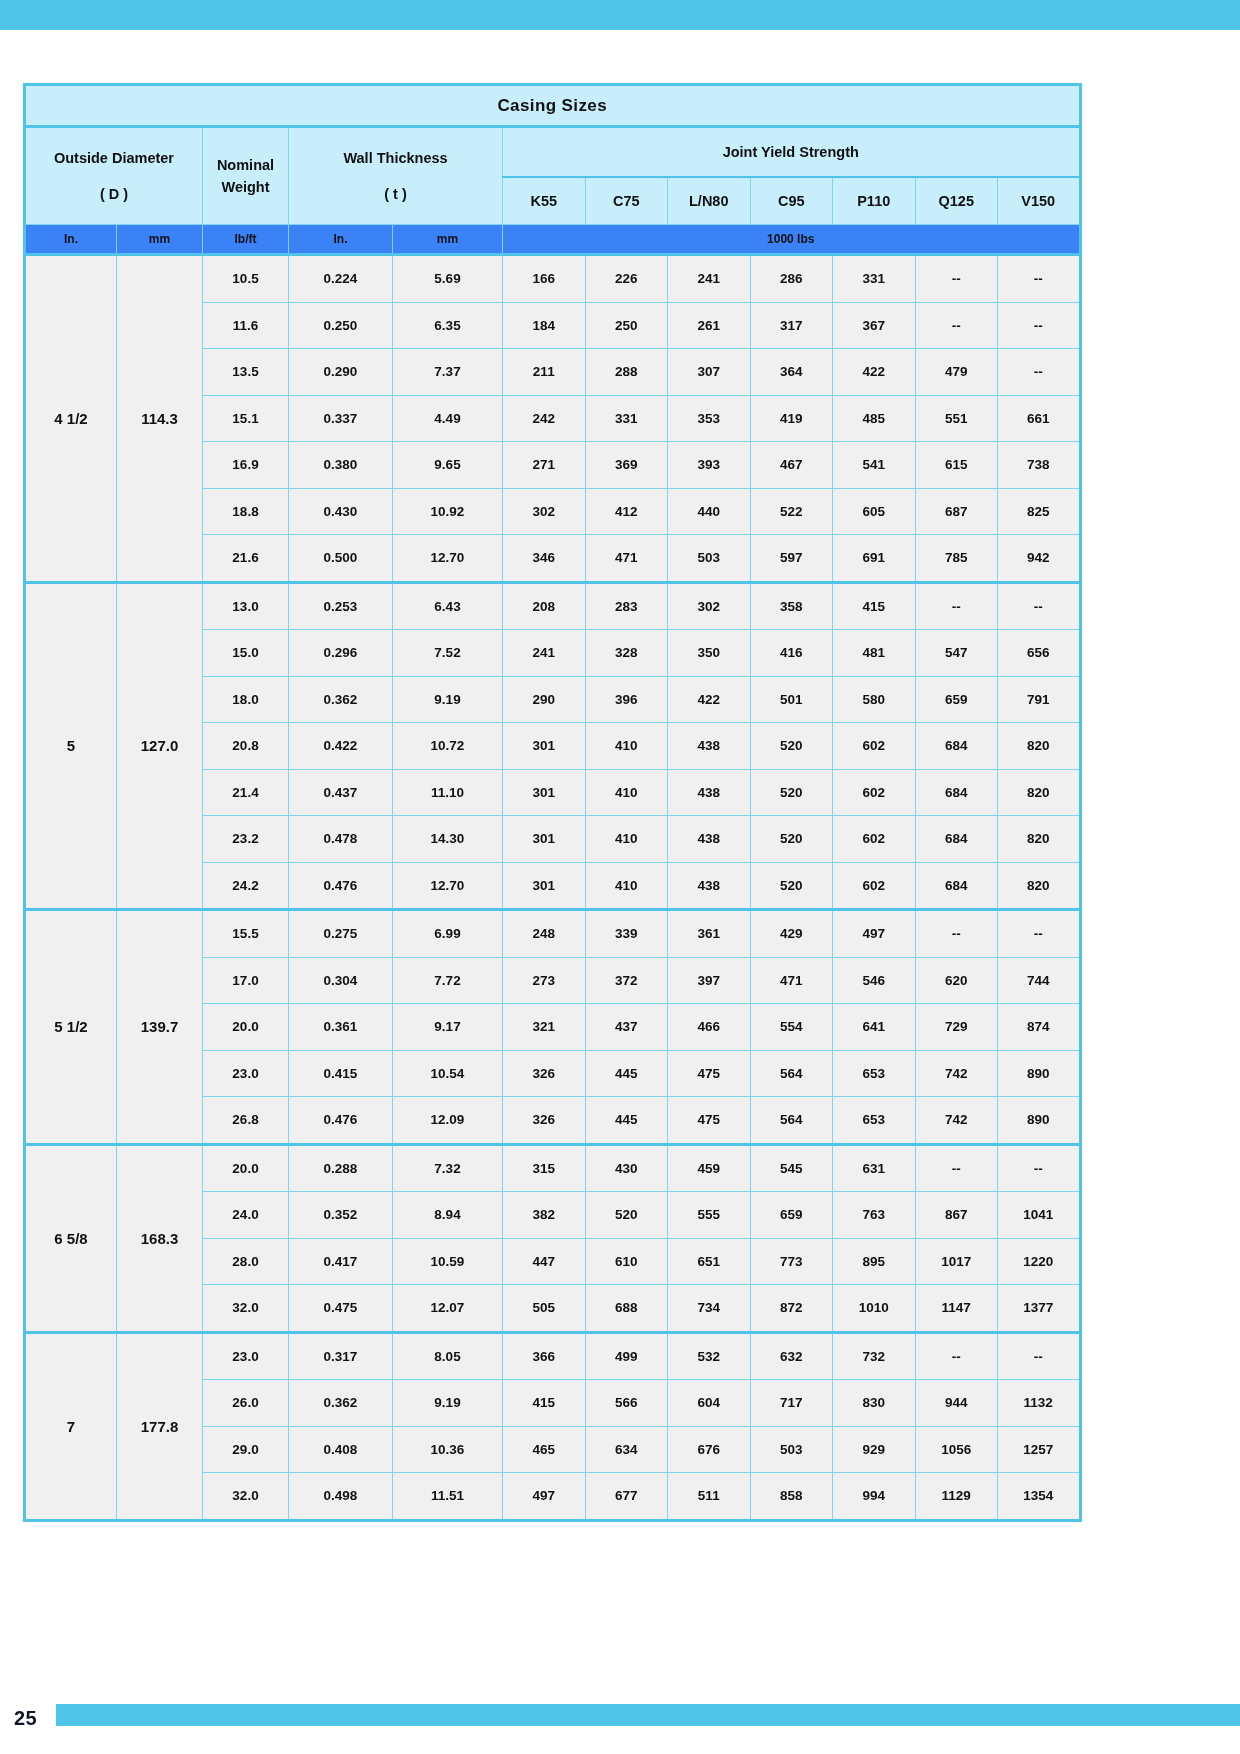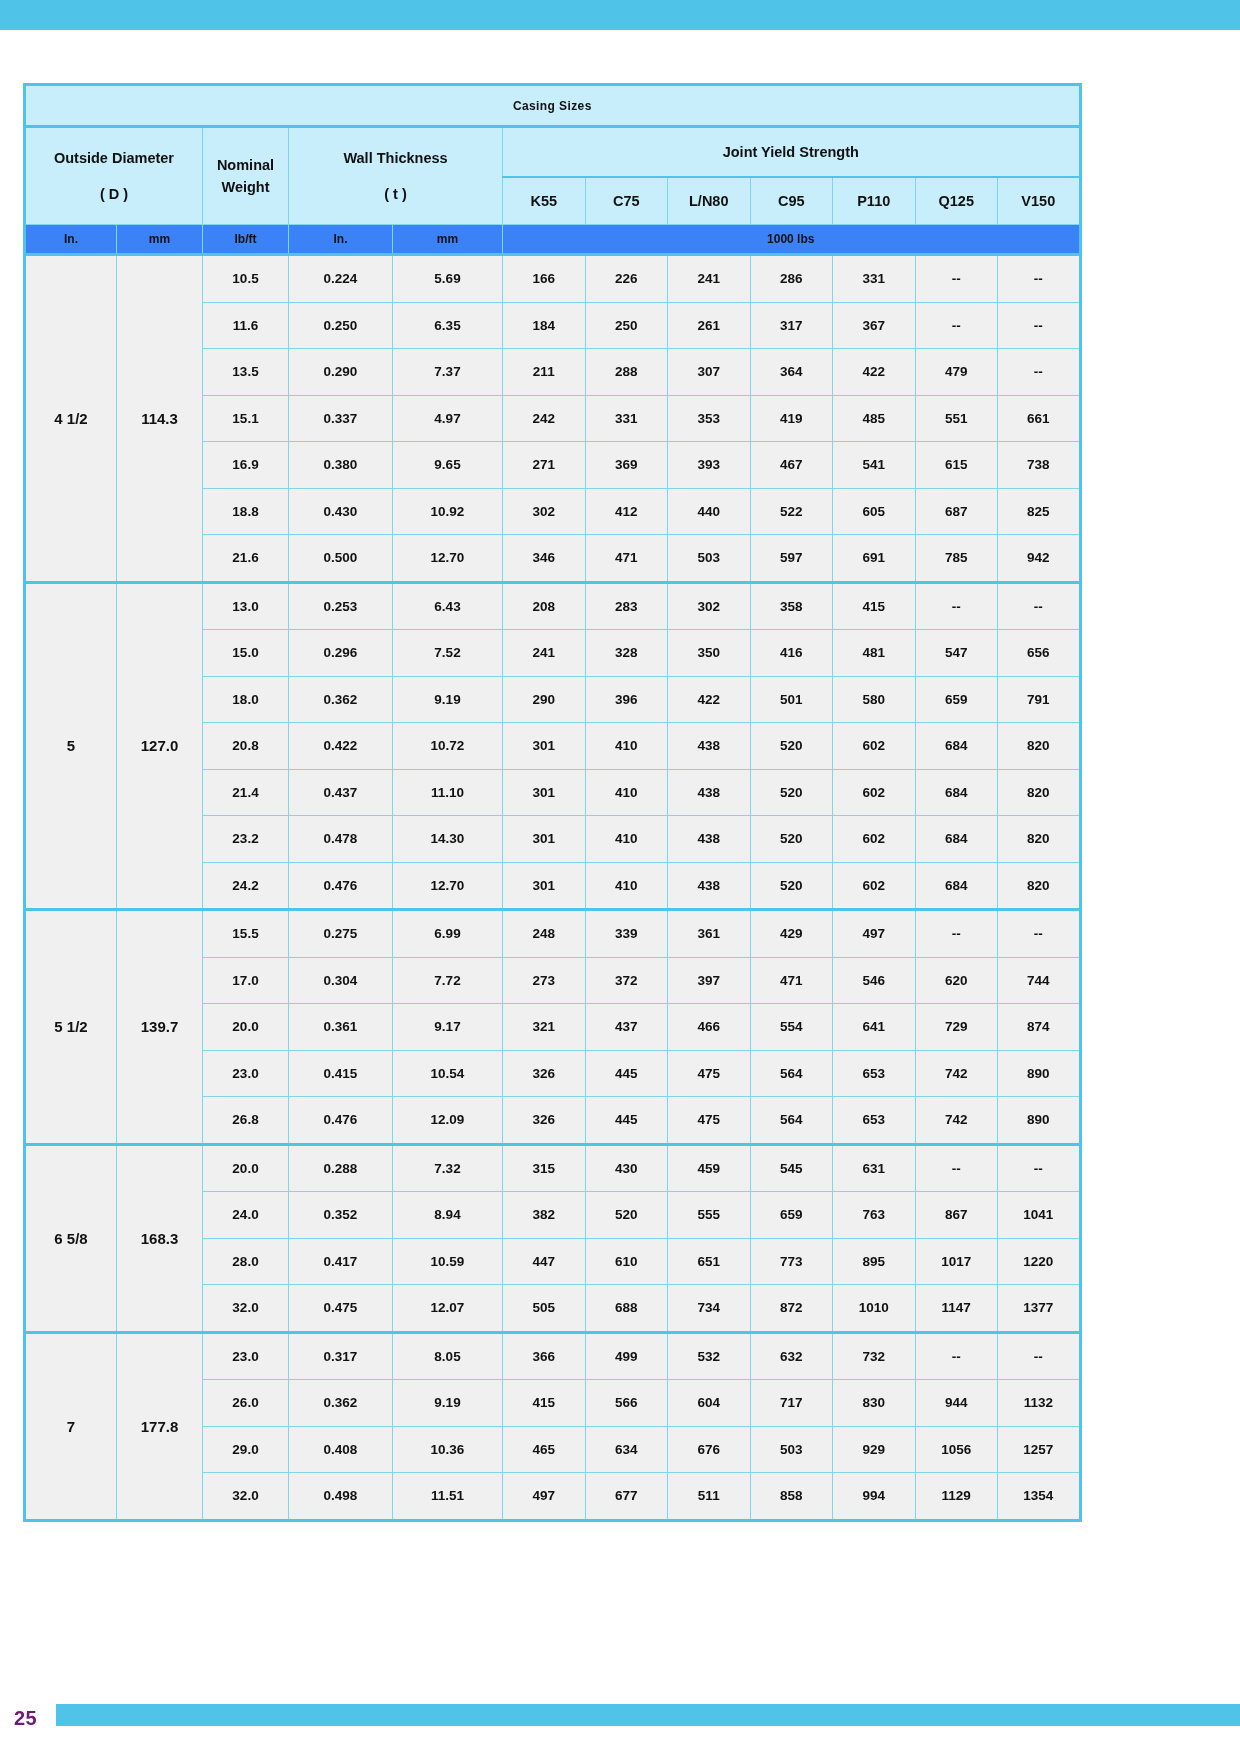--- a/index.html
+++ b/index.html
@@ -32,21 +32,21 @@
     width: 1184px;
     height: 22px;
     background: #4FC3E8;
   }
   .page-number {
     position: absolute;
     bottom: 24px;
     left: 14px;
     font-size: 20px;
     font-weight: bold;
-    color: #701a75;
+    color: #0f172a;
     letter-spacing: 0.5px;
   }
 
   
   .table-wrap {
     position: absolute;
     top: 83px;
     left: 23px;
     width: 1056px;
   }
@@ -65,21 +65,21 @@
     text-align: center;
     vertical-align: middle;
     color: #111111;
     font-weight: bold;
     padding: 0;
   }
 
   
   .hdr-title {
     background: #C8EDFB;
-    font-size: 12px;
+    font-size: 17px;
     height: 39px;
     letter-spacing: 0.4px;
     border-bottom: 3px solid #4FC3E8 !important;
   }
   .hdr {
     background: #C8EDFB;
     font-size: 14.5px;
     line-height: 1.55;
   }
   .hdr-grade {
@@ -235,21 +235,21 @@
           <td>288</td>
           <td>307</td>
           <td>364</td>
           <td>422</td>
           <td>479</td>
           <td>--</td>
         </tr>
         <tr>
           <td class="grp-cell">15.1</td>
           <td class="grp-cell">0.337</td>
-          <td>4.97</td>
+          <td>4.49</td>
           <td class="thick-left">242</td>
           <td>331</td>
           <td>353</td>
           <td>419</td>
           <td>485</td>
           <td>551</td>
           <td>661</td>
         </tr>
         <tr>
           <td class="grp-cell">16.9</td>

